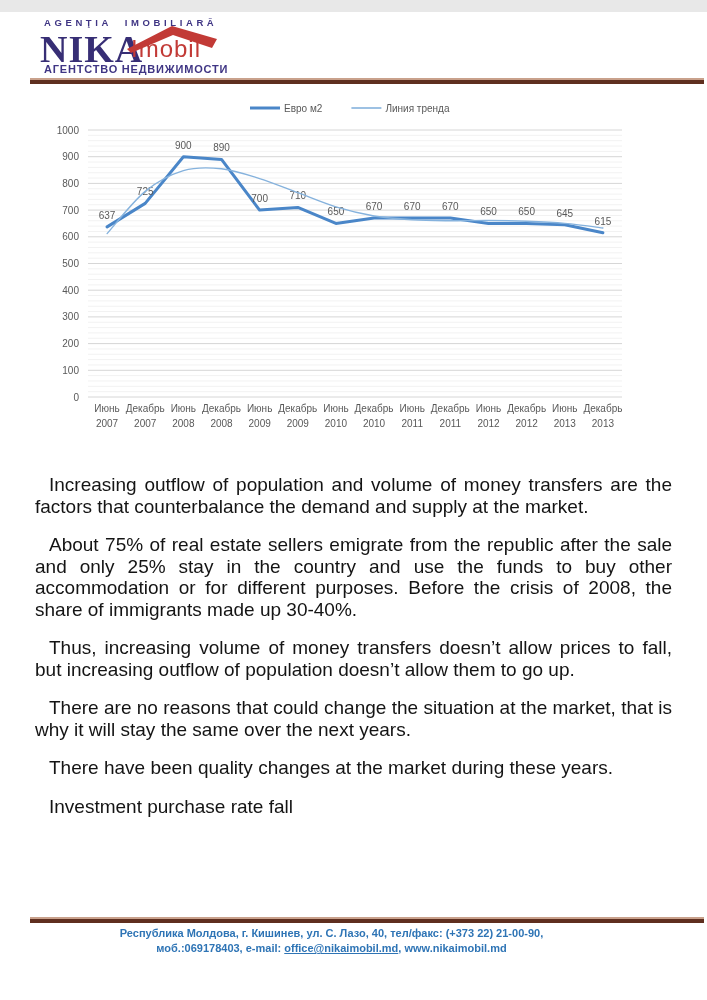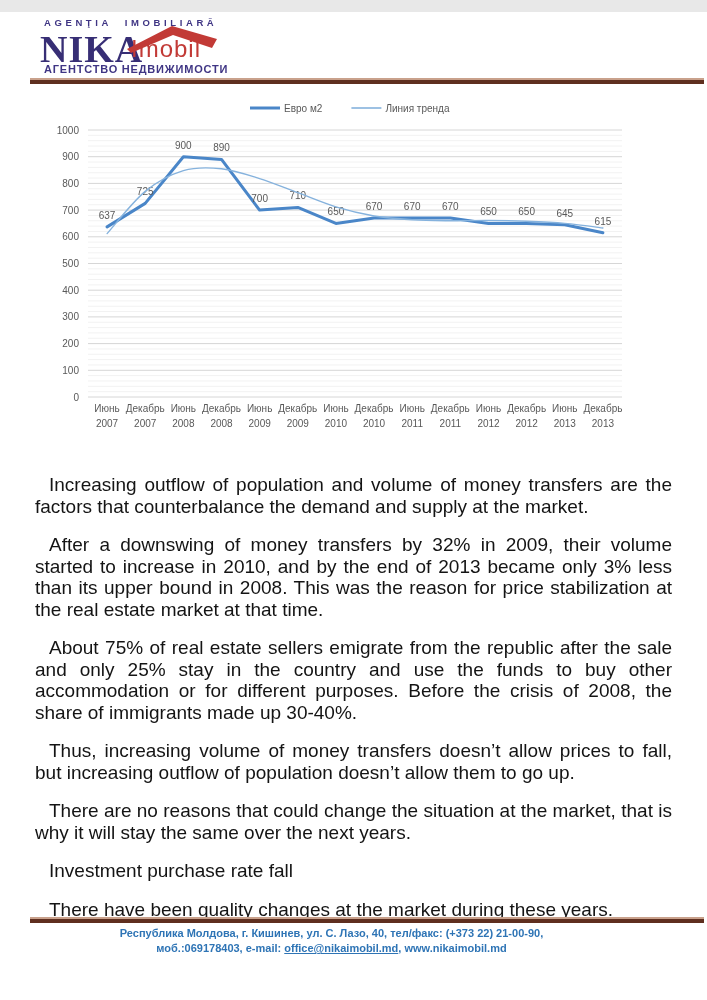--- a/index.html
+++ b/index.html
@@ -182,26 +182,25 @@
       <text x="577.9285714285714" y="129.79500000000002" text-anchor="middle" class="dlabel">615</text>
       <path d="M82.1 138.6C88.4 131.6 107.5 106.9 120.2 96.4C132.9 85.9 145.6 79.4 158.4 75.6C171.1 71.8 183.8 72.4 196.5 73.7C209.2 75.1 221.9 79.6 234.6 83.6C247.4 87.6 260.1 93.0 272.8 97.7C285.5 102.5 298.2 108.0 310.9 111.9C323.6 115.8 336.4 118.8 349.1 121.0C361.8 123.1 374.5 123.9 387.2 124.7C399.9 125.5 412.6 125.6 425.4 125.8C438.1 125.9 450.8 125.4 463.5 125.5C476.2 125.6 488.9 125.8 501.6 126.3C514.4 126.8 527.1 127.3 539.8 128.4C552.5 129.6 571.6 132.2 577.9 133.0" fill="none" stroke="#85b2dd" stroke-width="1.4" stroke-linejoin="round" stroke-linecap="round"></path>
       <line x1="225" x2="255" y1="13" y2="13" stroke="#4a86c8" stroke-width="3"></line>
       <text x="259" y="16.5" class="legend-label">Евро м2</text>
       <line x1="326.4" x2="356.4" y1="13" y2="13" stroke="#85b2dd" stroke-width="1.6"></line>
       <text x="360.4" y="16.5" class="legend-label">Линия тренда</text>
     </svg>
 
   <div class="body-text">
       <p>Increasing outflow of population and volume of money transfers are the factors that counterbalance the demand and supply at the market.</p>
-      <p>After a downswing of money transfers by 32% in 2009, their volume started to increase in 2010, and by the end of 2013 became only 3% less than its upper bound in 2008. This was the reason for price stabilization at the real estate market at that time.</p>
       <p>About 75% of real estate sellers emigrate from the republic after the sale and only 25% stay in the country and use the funds to buy other accommodation or for different purposes. Before the crisis of 2008, the share of immigrants made up 30-40%.</p>
       <p>Thus, increasing volume of money transfers doesn’t allow prices to fall, but increasing outflow of population doesn’t allow them to go up.</p>
       <p>There are no reasons that could change the situation at the market, that is why it will stay the same over the next years.</p>
+      <p>There have been quality changes at the market during these years.</p>
       <p>Investment purchase rate fall</p>
-      <p>There have been quality changes at the market during these years.</p>
     </div>
 
   <div class="rule footer-rule">
     <div class="rl"></div>
       <div class="rd"></div>
   </div>
   <div class="footer-text">
     <div>Республика Молдова, г. Кишинев, ул. С. Лазо, 40, тел/факс: (+373 22) 21-00-90,</div>
     <div><span>моб.:069178403, e-mail: </span><a href="#">office@nikaimobil.md</a><span>, www.nikaimobil.md</span></div>
   </div>

